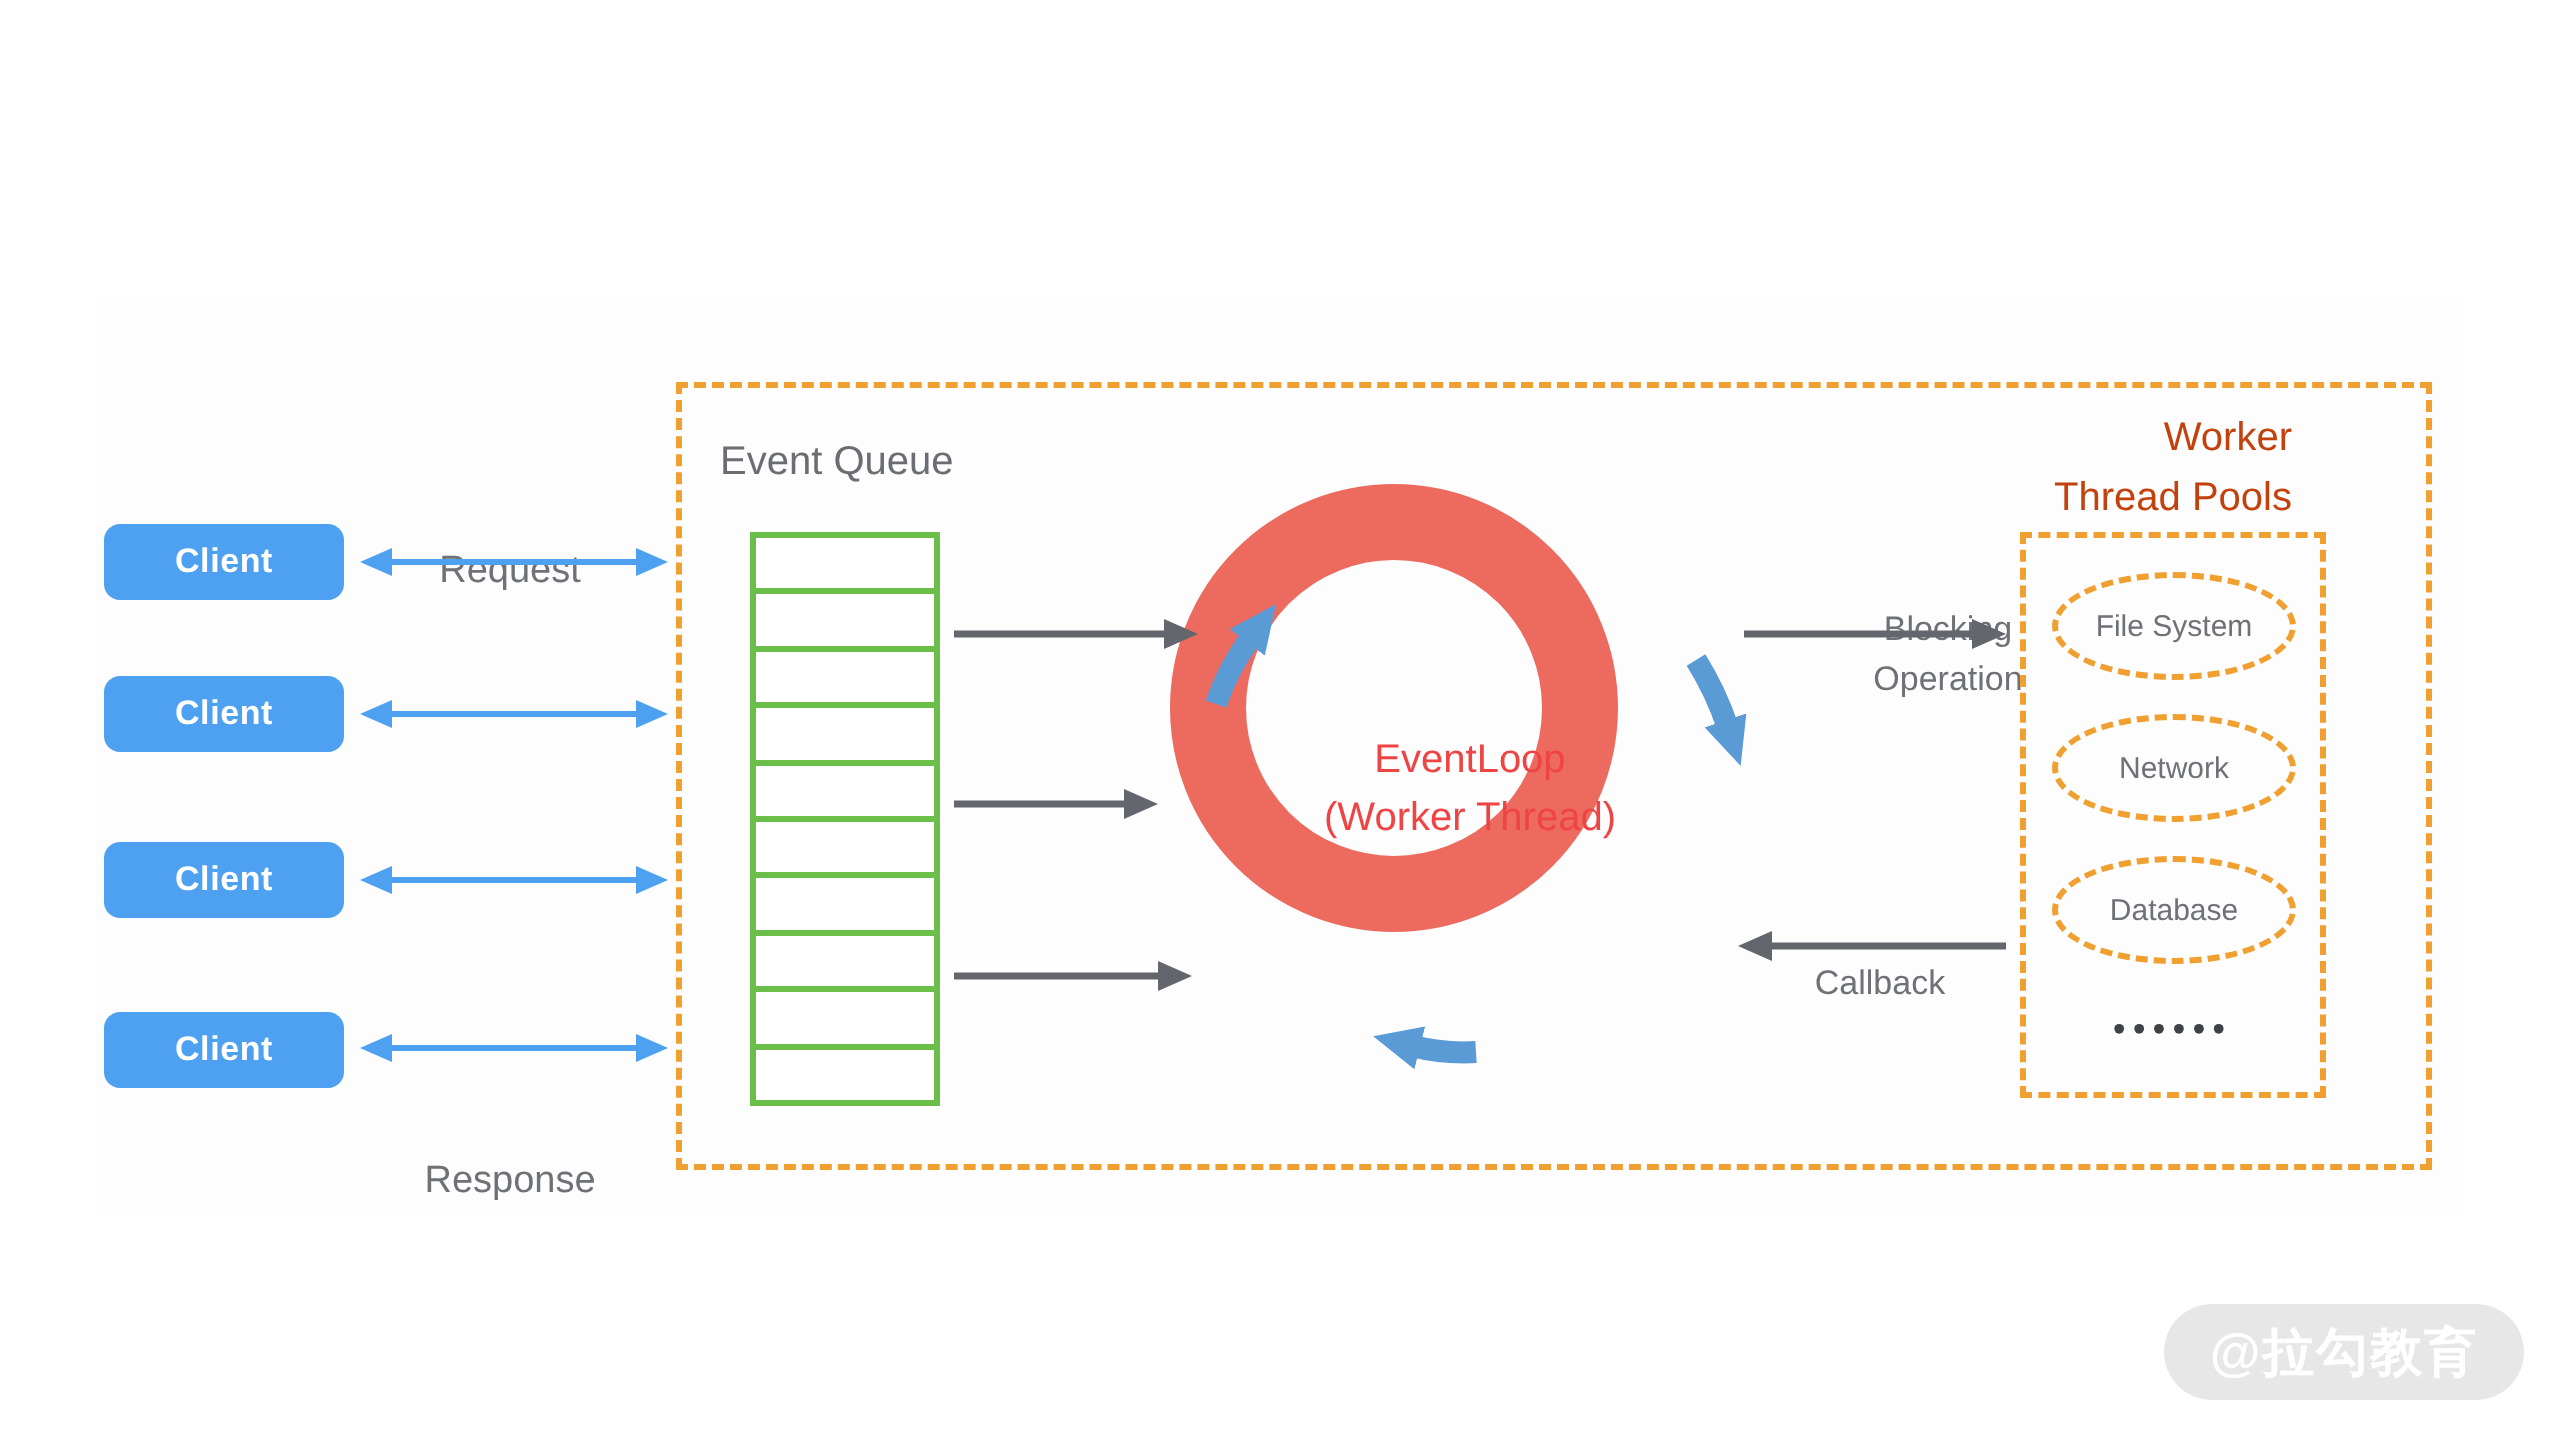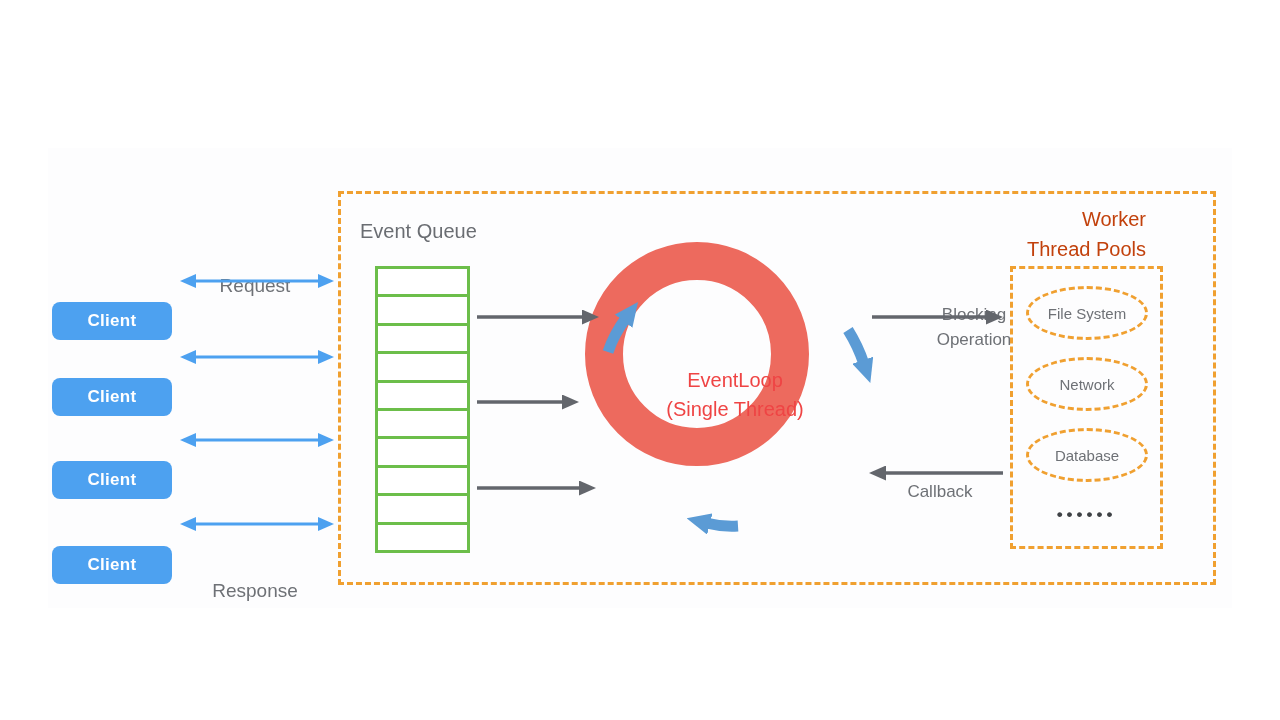--- a/index.html
+++ b/index.html
@@ -7,21 +7,21 @@
               font-family:"Liberation Sans","DejaVu Sans",sans-serif; }
   #stage { position:relative; width:1280px; height:720px; background:#ffffff; }
 
   .slide-bg { position:absolute; left:48px; top:148px; width:1184px; height:460px;
               background:#fdfdfe; }
 
   
   .client { position:absolute; left:52px; width:120px; height:38px;
             background:#4DA1F0; border-radius:8px; color:#ffffff;
             font-size:17px; font-weight:600; letter-spacing:.3px;
-            display:flex; align-items:center; justify-content:center;margin-top:40px; }
+            display:flex; align-items:center; justify-content:center; }
   .client.c1 { top:262px; } .client.c2 { top:338px; }
   .client.c3 { top:421px; } .client.c4 { top:506px; }
 
   .flow-label { position:absolute; color:#6E7176; text-align:center;margin-top:41px; }
   .lbl-request  { left:180px; top:234px; width:150px; font-size:19px; }
   .lbl-response { left:180px; top:539px; width:150px; font-size:19px; }
 
   
   .main-box { position:absolute; left:338px; top:191px; width:878px; height:394px;
               border:3px dashed #F0A030; }
@@ -95,21 +95,21 @@
       <div class="q-cell"></div>
       <div class="q-cell"></div>
       <div class="q-cell"></div>
       <div class="q-cell"></div>
       <div class="q-cell"></div>
     </div>
 
   <div class="loop-ring"></div>
   <div class="loop-text">
     <div>EventLoop</div>
-    <div>(Single Thread)</div>
+    <div>(Worker Thread)</div>
   </div>
 
   <div class="flow-label lbl-blocking">
     <div>Blocking</div>
     <div>Operation</div>
   </div>
   <div class="flow-label lbl-callback">Callback</div>
 
   <div class="worker-title">
     <div>Worker</div>
@@ -148,14 +148,15 @@
 
     <line x1="872" y1="317" x2="988" y2="317" stroke="#63666C" stroke-width="3.5" marker-end="url(#head-gray)"></line>
 
     <line x1="1003" y1="473" x2="884" y2="473" stroke="#63666C" stroke-width="3.5" marker-end="url(#head-gray)"></line>
 
     <path d="M 608 352 Q 614 334 626 318" fill="none" stroke="#5B9BD5" stroke-width="11" marker-end="url(#head-steel)"></path>
     <path d="M 848 330 Q 858 346 864 364" fill="none" stroke="#5B9BD5" stroke-width="11" marker-end="url(#head-steel)"></path>
     <path d="M 738 526 Q 722 527 706 523" fill="none" stroke="#5B9BD5" stroke-width="11" marker-end="url(#head-steel)"></path>
   </svg>
 
+  <div class="watermark">@拉勾教育</div>
 
 </div>
 
 </body></html>

